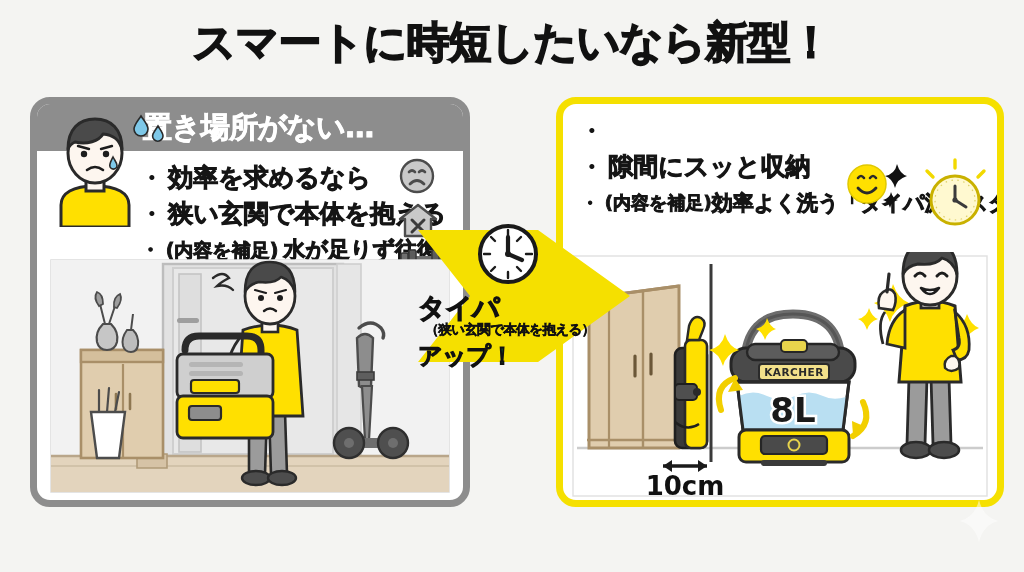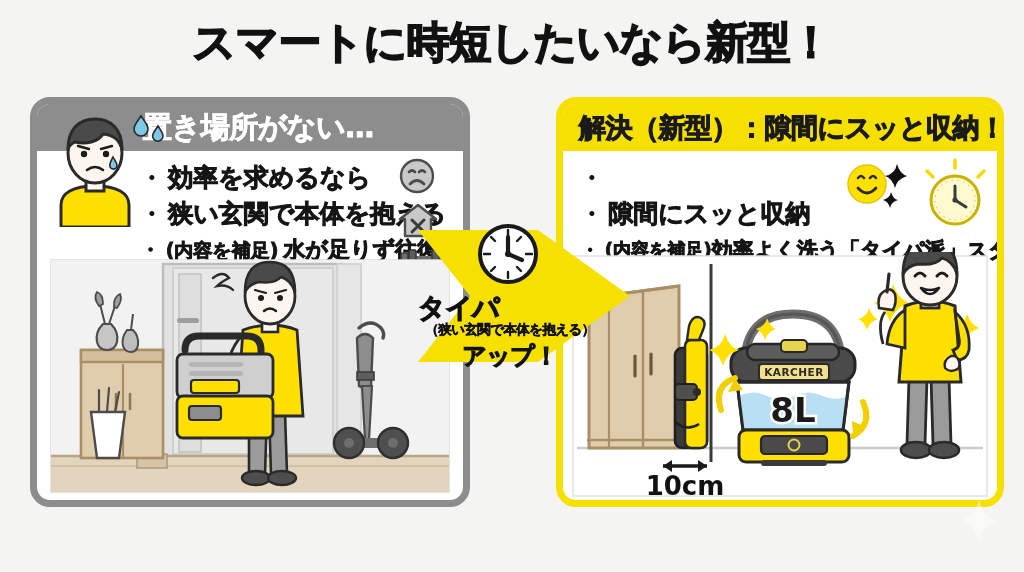--- a/index.html
+++ b/index.html
@@ -140,21 +140,21 @@
   }
   .arrow-sub {
     position: absolute; left: 0; top: 125px; width: 184px;
     text-align: center;
     font-size: 13.5px; font-weight: 900; letter-spacing: -0.6px;
     -webkit-text-stroke: 0.5px #111;
     color: #111;
   }
   .arrow-up {
     position: absolute; left: 0; top: 144px; width: 184px;
-    text-align: center;
+    text-align: left;
     font-size: 24px; font-weight: 900; letter-spacing: -0.5px;
     -webkit-text-stroke: 1.1px #111;
     color: #15803d;
   }
 
   
   .footer {
     position: absolute; left: 0; bottom: 17px; width: 1024px;
     text-align: center;
     font-size: 31px; font-weight: 900;
@@ -326,23 +326,20 @@
       <rect x="140" y="142" width="96" height="42" rx="6" fill="#ffe000" stroke="#2a2a2a" stroke-width="2.8"></rect>
       <rect x="152" y="108" width="54" height="5" rx="2.5" fill="#b5b5b5"></rect>
       <rect x="152" y="117" width="54" height="5" rx="2.5" fill="#b5b5b5"></rect>
       <rect x="154" y="126" width="48" height="13" rx="3" fill="#ffe000" stroke="#2a2a2a" stroke-width="2.2"></rect>
       <rect x="152" y="152" width="32" height="14" rx="3" fill="#8d8d8d" stroke="#2a2a2a" stroke-width="2.2"></rect>
     </svg>
   </div>
 
   <div class="panel panel-right">
 
-    <div class="panel-head head-right">
-      <span class="head-text">解決（新型）：隙間にスッと収納！</span>
-    </div>
 
     <div class="bullets">
       <div class="row">
         <span class="dot">・</span>
       </div>
       <div class="row">
         <span class="dot">・</span>
         <span>隙間にスッと収納</span>
       </div>
       <div class="row small">

